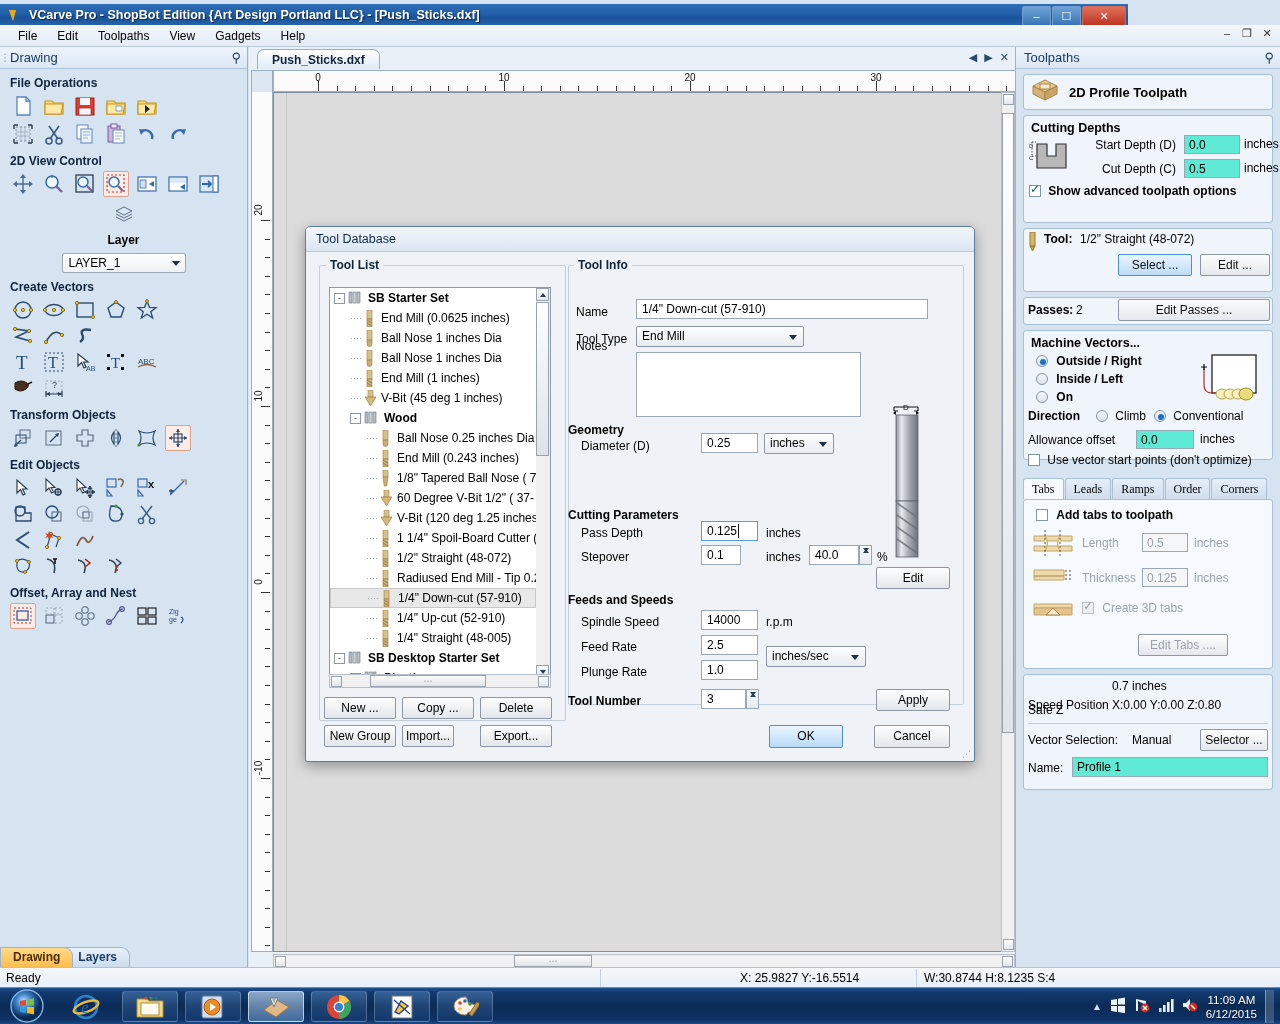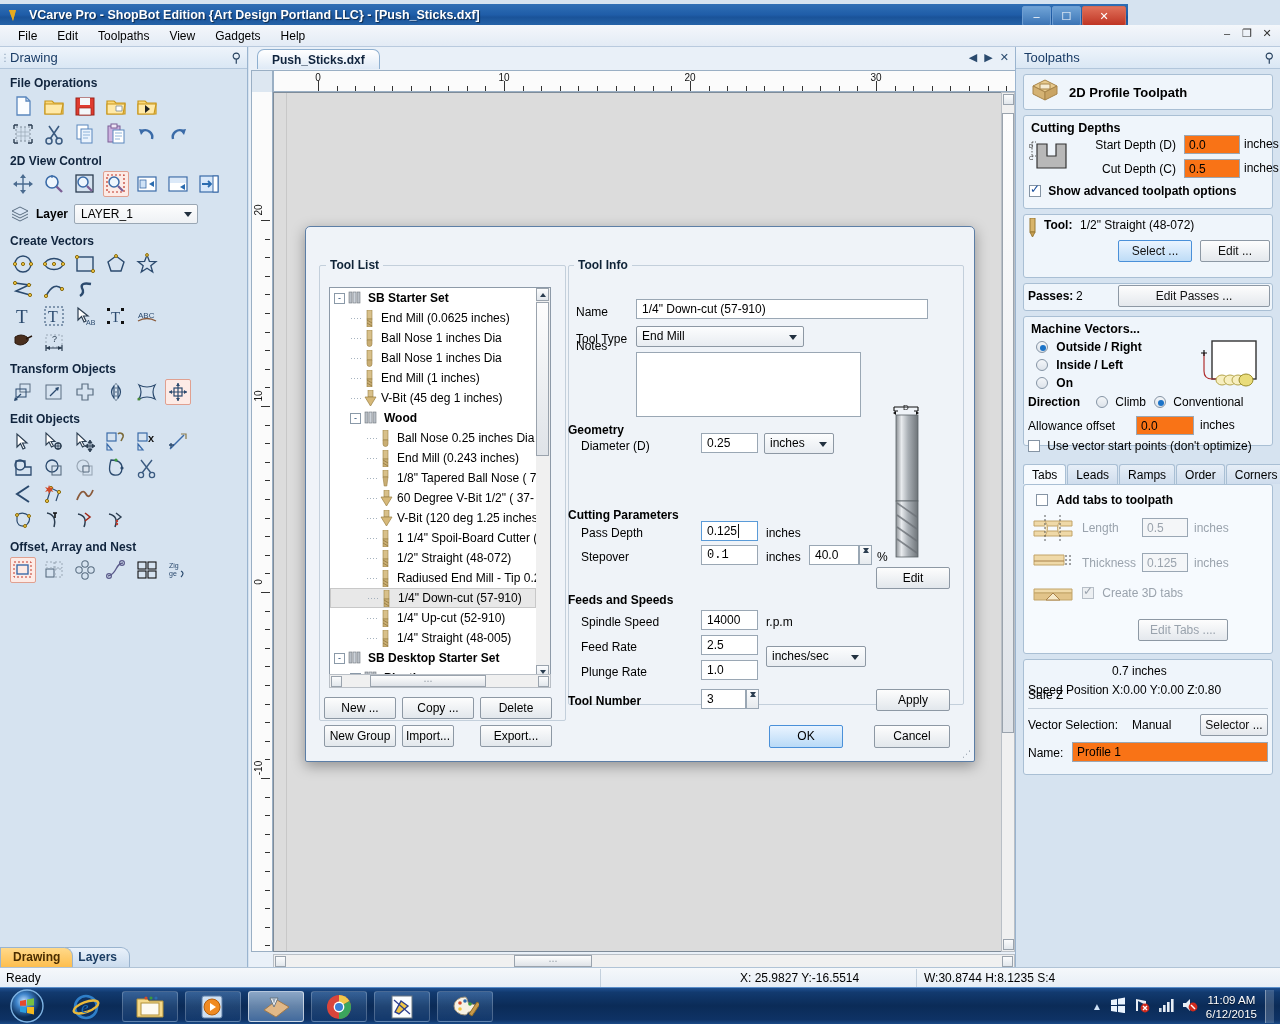--- a/index.html
+++ b/index.html
@@ -63,21 +63,21 @@
   .panel-header .grip { width: 10px; color:#8aa0b8; font-size:10px; text-align:center;}
   .panel-header .ptitle { font-size: 13px; color: #1a3c66; }
   .panel-header .pin { position: absolute; right: 6px; top: 3px; font-size: 13px; color:#26405e;}
 
   .sec-title { font-weight: bold; font-size: 12px; color:#10243d; margin: 7px 0 3px 10px; }
   .icon-row { display: flex; padding-left: 10px; gap: 5px; align-items: center; }
   .tool-ic { width: 26px; height: 26px; display:inline-flex; align-items:center; justify-content:center; }
   .tool-ic svg { display:block; }
   .tool-ic.sel { background:#fdebe6; border:1px solid #e0a090; border-radius:2px; }
 
-  .layer-row { display:flex; align-items:center; gap:6px; padding-left:10px; margin-top:4px;}
+  .layer-row { display:flex; align-items:center; gap:6px; margin-top:4px;flex-direction:column;}
   .layer-lbl { font-weight:bold; font-size:12px; }
   .layer-combo {
     width: 124px; height: 20px; background:linear-gradient(180deg,#fdfdfd,#eef1f4);
     border:1px solid #9aa7b4; border-radius:2px; position:relative;
     font-size:12px; padding:2px 0 0 6px;
   }
   .layer-combo .arr { position:absolute; right:5px; top:7px; border-left:4px solid transparent;border-right:4px solid transparent;border-top:5px solid #21303f;}
 
   #jobdims { position:absolute; left:10px; bottom:58px; color:#a9b9c9; font-weight:bold; font-size:12.5px; line-height:20px;}
   #jobdims .jd-title{ margin-bottom:2px;}
@@ -137,21 +137,21 @@
   #rightpanel {
     position:absolute; left:1015px; top:47px; width:265px; height:920px;
     background:#d6e3f0; border-left:1px solid #9ab4cf;
   }
   .rp-box {
     margin: 5px 7px; background:#eff5fb; border:1px solid #a9bfd4; border-radius:3px;
     padding: 5px 7px;
   }
   .rp-title { font-weight:bold; font-size:12.5px; }
   .fld {
-    background:#f97316; border:1px solid #9aa7b4; height:19px; font-size:12px;
+    background:#5eead4; border:1px solid #9aa7b4; height:19px; font-size:12px;
     padding:1px 4px; display:inline-block; line-height:16px;
   }
   .btn {
     background: linear-gradient(180deg,#fdfdfd,#e4e8ed);
     border:1px solid #8d98a4; border-radius:2px;
     font-size:12px; text-align:center; line-height:20px; height:22px; display:inline-block;
     color:#111;
   }
   .btn.primary { border:1px solid #4a90d9; background:linear-gradient(180deg,#eaf4ff,#bedcf7);}
   .btn.disabled { color:#9aa3ad; }
@@ -908,21 +908,21 @@
       <svg width="28" height="26">
           <path d="M2 8 L14 2 L26 8 L14 14 Z" fill="#e7c98d" stroke="#a8854a"></path>
           <path d="M2 8 v8 L14 22 V14 Z" fill="#d4b273" stroke="#a8854a"></path>
           <path d="M14 14 v8 L26 16 V8 Z" fill="#c9a464" stroke="#a8854a"></path>
           <rect x="9" y="6" width="10" height="5" fill="#f6ecd4" stroke="#a8854a"></rect>
         </svg>
     </span>
     <span style="font-weight:bold; font-size:13px;">2D Profile Toolpath</span>
   </div>
 
-  <div class="rp-box" style="height:94px; position:relative;">
+  <div class="rp-box" style="height:108px; position:relative;">
     <div class="rp-title">Cutting Depths</div>
     <span style="position:absolute; left:5px; top:22px;">
       <svg width="48" height="36">
           <path d="M8 6 h10 v12 h9 v-12 h10 v24 h-29 z" fill="#b8b8b8" stroke="#333" stroke-width="1.2"></path>
           <path d="M3 4 h4 M3 4 v14 M3 18 h4" stroke="#333" stroke-width=".8" stroke-dasharray="1.5 1.5" fill="none"></path>
           <text x="0" y="10" font-size="6" fill="#333">D</text>
           <text x="0" y="22" font-size="6" fill="#333">C</text>
         </svg>
     </span>
     <div style="position:absolute; left:62px; top:22px; width:90px; text-align:right;">Start Depth (D)</div>
@@ -992,21 +992,21 @@
     </div>
     <div style="position:absolute; left:4px; top:102px;">Allowance offset</div>
     <span class="fld" style="position:absolute; left:112px; top:99px; width:58px;">0.0</span>
     <span style="position:absolute; left:176px; top:101px;">inches</span>
     <div style="position:absolute; left:4px; top:122px;">
       <span class="cb"></span>
       <span style="margin-left:4px;">Use vector start points (don't optimize)</span>
     </div>
   </div>
 
-  <div class="tabs-row" style="margin-top:18px;">
+  <div class="tabs-row" style="margin-top:18px;font-family:Liberation Serif, serif;">
     <div class="ptab active">Tabs</div>
     <div class="ptab">Leads</div>
     <div class="ptab">Ramps</div>
     <div class="ptab">Order</div>
     <div class="ptab">Corners</div>
   </div>
   <div class="rp-box" style="margin-top:0; height:170px; position:relative; background:#f6fafe;">
     <div style="position:absolute; left:12px; top:8px;">
       <span class="cb"></span>
       <span style="font-weight:bold; margin-left:5px;">Add tabs to toolpath</span>
@@ -1056,20 +1056,21 @@
     <div style="position:absolute; left:4px; top:48px; width:240px; height:1px; background:#c3cfdb;"></div>
     <span style="position:absolute; left:4px; top:58px;">Vector Selection:</span>
     <span style="position:absolute; left:108px; top:58px;">Manual</span>
     <span class="btn" style="position:absolute; left:176px; top:54px; width:68px;">Selector ...</span>
     <span style="position:absolute; left:4px; top:86px;">Name:</span>
     <span class="fld" style="position:absolute; left:48px; top:82px; width:196px; height:20px;">Profile 1</span>
   </div>
 </div>
 
 <div id="dlg">
+  <div class="dlg-title">Tool Database</div>
 
   <div class="gbox" style="left:13px; top:38px; width:247px; height:456px;"></div>
   <div class="glabel" style="left:20px; top:31px;">Tool List</div>
 
   <div id="treebox" style="left:23px; top:60px; width:222px; height:390px;">
     <div id="treeitems" style="position:absolute; left:0; top:0; right:14px;">
         <div class="tnode" style="padding-left: 4px;">
           <span class="expander">-</span>
           <span class="grp-ico"><svg width="16" height="14">
               <rect x="1" y="2" width="3" height="11" fill="#b9bfc6" stroke="#6e757c" stroke-width=".6"></rect>
@@ -1312,21 +1313,21 @@
       <path d="M11 104 l20 14 M11 116 l20 14 M11 128 l20 14 M11 140 l20 14" stroke="#6b7177" stroke-width="1.6" fill="none" opacity=".8"></path>
     </svg>
   </span>
 
   <span class="dlbl b" style="left:262px; top:281px;">Cutting Parameters</span>
   <span class="dlbl" style="left:275px; top:299px;">Pass Depth</span>
   <span class="dfld focus" style="left:395px; top:294px; width:57px;"><span>0.125</span><span style="border-left:1px solid #111; margin-left:1px;"></span></span>
   <span class="dlbl" style="left:460px; top:299px;">inches</span>
 
   <span class="dlbl" style="left:275px; top:323px;">Stepover</span>
-  <span class="dfld" style="left:395px; top:318px; width:57px;font-family:Liberation Mono, monospace;">0.1</span>
+  <span class="dfld" style="left:395px; top:318px; width:40px;">0.1</span>
   <span class="dlbl" style="left:460px; top:323px;">inches</span>
   <span class="dfld" style="left:503px; top:318px; width:50px;">40.0</span>
   <span class="spin" style="left:553px; top:318px;"><span class="up"></span><span class="dn"></span></span>
   <span class="dlbl" style="left:571px; top:323px;">%</span>
   <span class="dlg-btn" style="left:570px; top:340px; width:74px;">Edit</span>
 
   <span class="dlbl b" style="left:262px; top:366px;">Feeds and Speeds</span>
   <span class="dlbl" style="left:275px; top:388px;">Spindle Speed</span>
   <span class="dfld" style="left:395px; top:383px; width:57px;">14000</span>
   <span class="dlbl" style="left:460px; top:388px;">r.p.m</span>

